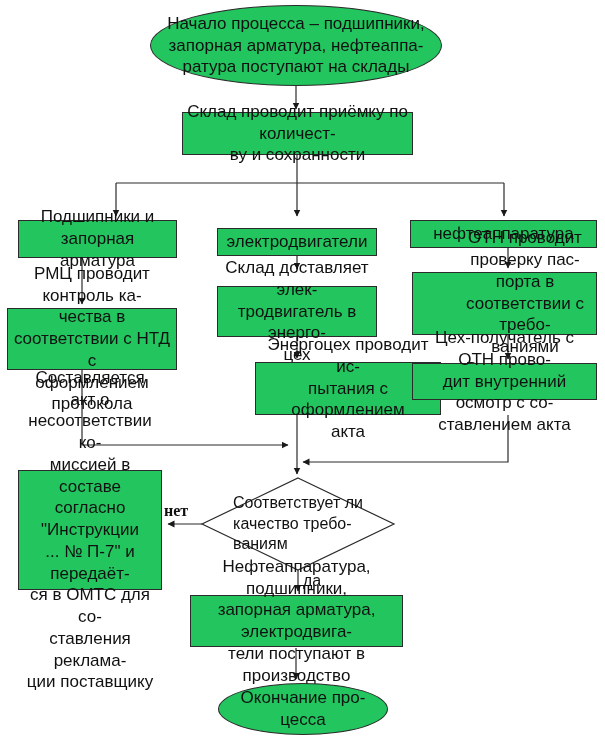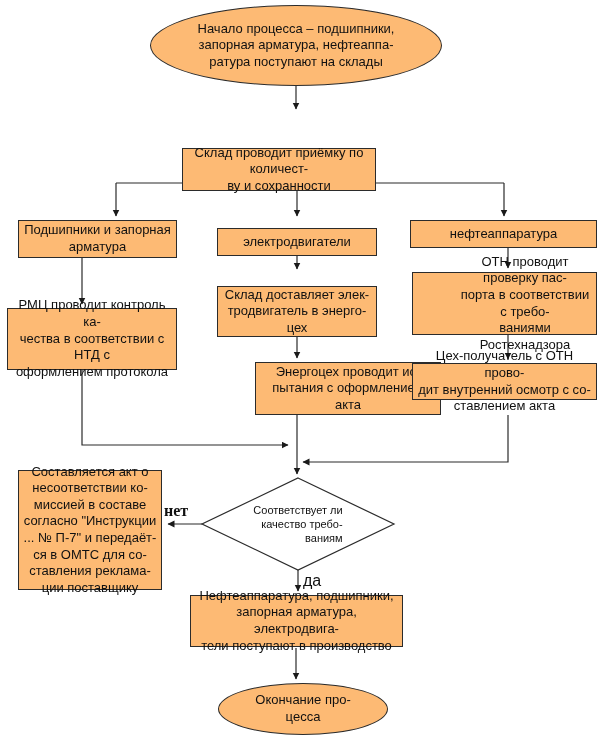--- a/index.html
+++ b/index.html
@@ -9,54 +9,54 @@
     height: 741px;
     background: #ffffff;
     font-family: "Liberation Sans", sans-serif;
     color: #111111;
     overflow: hidden;
   }
   .node {
     position: absolute;
     box-sizing: border-box;
     border: 1px solid #2b2b2b;
-    background: #fdba74;
+    background: #22c55e;
     display: flex;
     align-items: center;
     justify-content: center;
     text-align: center;
-    font-size: 13px;
+    font-size: 17px;
     line-height: 1.28;
     white-space: pre-line;
     padding: 2px 4px;
   }
   .terminator { border-radius: 50%; }
   .plain-text {
     position: absolute;
     border: none;
     background: transparent;
     display: flex;
     align-items: center;
     justify-content: center;
-    text-align: right;
-    font-size: 11px;
+    text-align: left;
+    font-size: 16px;
     line-height: 1.28;
     white-space: pre-line;
   }
   .edge-label {
     position: absolute;
     font-size: 16px;
     white-space: nowrap;
   }
   .bold { font-weight: bold; font-family: "Liberation Serif", serif; }
   #connector-svg { position: absolute; left: 0; top: 0; }
 
   
   #n-start      { left: 150px; top: 5px;   width: 292px; height: 81px; }
-  #n-receive    { left: 182px; top: 112px; width: 194px; height: 43px; margin-top: 36px; }
+  #n-receive    { left: 182px; top: 112px; width: 231px; height: 43px; }
   #n-hleft      { left: 18px;  top: 220px; width: 159px; height: 38px; }
   #n-hmid       { left: 217px; top: 228px; width: 160px; height: 28px; }
   #n-hright     { left: 410px; top: 220px; width: 187px; height: 28px; }
   #n-rmc        { left: 7px;   top: 308px; width: 170px; height: 62px; }
   #n-deliver    { left: 217px; top: 273px; width: 160px; height: 51px; margin-top: 13px; }
   #n-otn        { left: 412px; top: 272px; width: 185px; height: 63px; padding-left: 45px; }
   #n-energo     { left: 215px; top: 362px; width: 186px; height: 53px; margin-left: 40px; }
   #n-receiver   { left: 412px; top: 363px; width: 185px; height: 37px; }
   #n-decision   { left: 218px; top: 488px; width: 160px; height: 72px; }
   #n-reject     { left: 18px;  top: 470px; width: 144px; height: 120px; }

